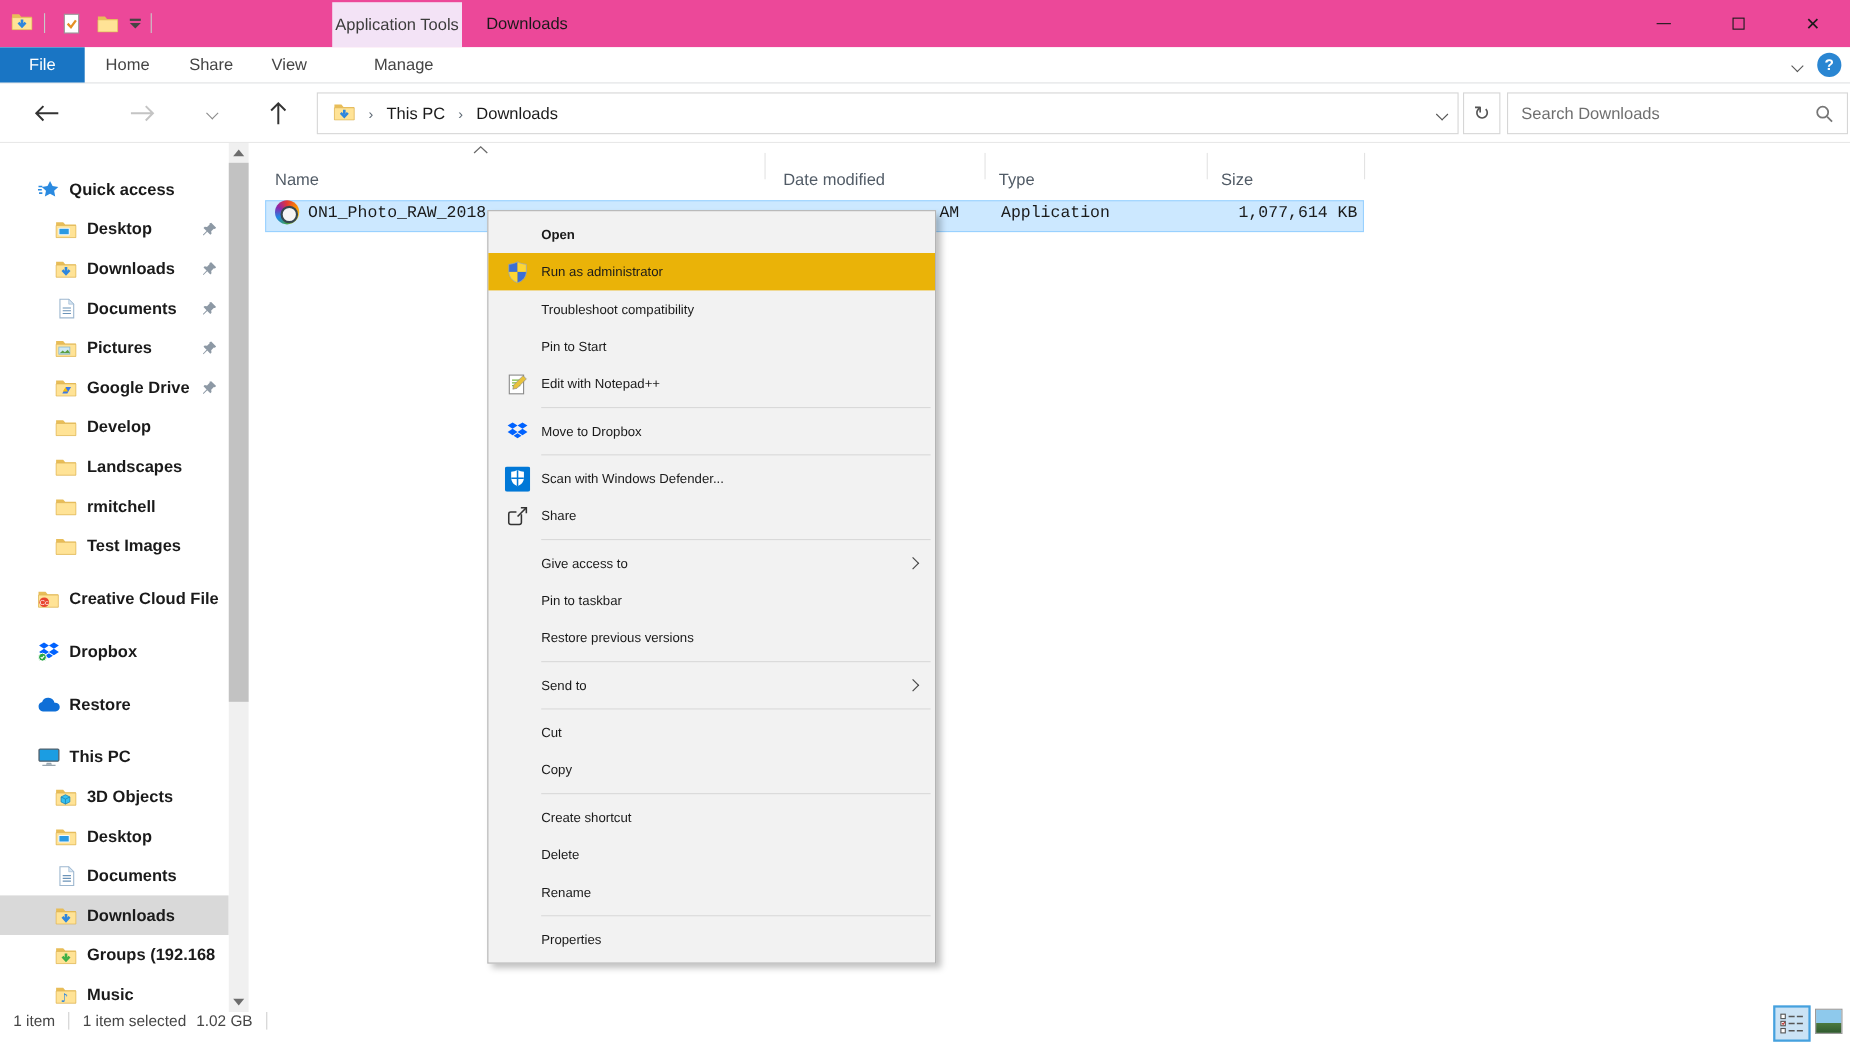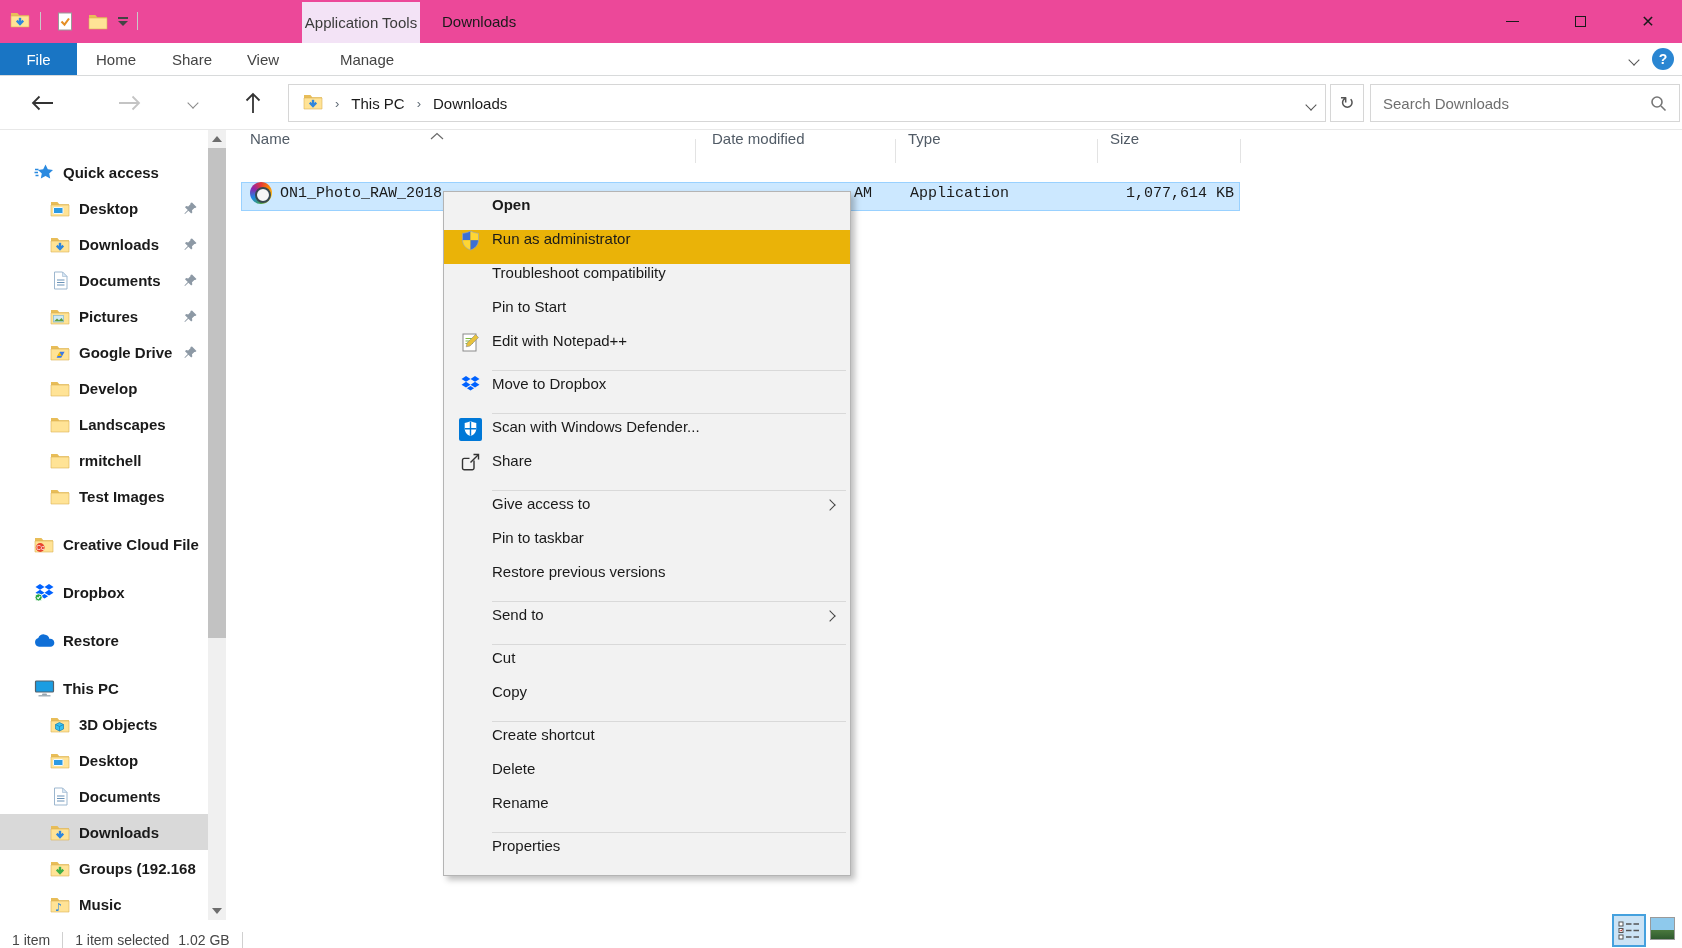--- a/index.html
+++ b/index.html
@@ -60,40 +60,40 @@
   
   #side-scroll { left:208px; top:130px; width:18px; height:790px; background:#f0f0f0; }
   .scroll-arrow { position:absolute; left:0; width:18px; height:18px; display:flex; align-items:center; justify-content:center; }
   .tri-up { width:0; height:0; border-left:5px solid transparent; border-right:5px solid transparent; border-bottom:6px solid #6d6d6d; }
   .tri-down { width:0; height:0; border-left:5px solid transparent; border-right:5px solid transparent; border-top:6px solid #6d6d6d; }
   #side-thumb { position:absolute; left:0; top:18px; width:18px; height:490px; background:#c2c2c2; }
 
   
   #filepane { left:240px; top:130px; width:1442px; height:790px; }
   #colheader { position:absolute; left:0; top:0; width:1100px; height:42px; color:#515b66; font-size:15px; }
-  .colcell { position:absolute; top:0; height:42px; display:flex; align-items:flex-start; }
+  .colcell { position:absolute; top:0; height:42px; display:flex; align-items:flex-end; }
   .colline { position:absolute; top:9px; width:1px; height:24px; background:#e3e3e3; }
   #sort-caret { position:absolute; }
   .file-row { position:absolute; left:1px; top:52px; width:999px; height:29px; background:#cce8ff; border:1px solid #99d1ff; }
   .fcell { position:absolute; top:0; height:20px; display:flex; align-items:center; font-size:15px; color:#1a1a1a;font-family:Liberation Mono, monospace; }
   .on1-icon { width:22px; height:22px; border-radius:50%; background:conic-gradient(#e53935,#fb8c00,#fdd835,#43a047,#1e88e5,#8e24aa,#e53935); position:relative; flex:none; }
   .on1-icon::after { content:""; position:absolute; left:5px; top:5px; width:12px; height:12px; border-radius:50%; background:#f5f5f5; border:2px solid #37474f; }
 
   
   #context-menu { left:443px; top:191px; width:408px; background:#f2f2f2; border:1px solid #b4b4b4; box-shadow:4px 4px 6px rgba(0,0,0,0.25); padding:4px 0; }
-  .menu-item { height:34px; display:flex; position:relative; font-size:15px; color:#1a1a1a; }
+  .menu-item { height:34px; display:flex; align-items:center; position:relative; font-size:12px; color:#1a1a1a; }
   .menu-item.hl { background:#eab308; }
   .menu-item.bold { font-weight:bold; }
   .menu-item .micn { position:absolute; left:13px; width:26px; display:flex; align-items:center; justify-content:center; }
   .menu-item .mlbl { margin-left:48px; }
   .menu-item .subarrow { position:absolute; right:16px; }
   .menu-sep { border-top:1px solid #d9d9d9; margin:4px 4px 4px 48px; }
 
   
-  #statusbar { left:0; top:920px; width:1406px; height:28px; display:flex; align-items:flex-end; color:#464646; font-size:14px; }
+  #statusbar { left:0; top:920px; width:1406px; height:28px; display:flex; align-items:flex-start; color:#464646; font-size:14px; }
   .status-div { width:1px; height:16px; background:#d0d0d0; margin:0 12px; }
   #view-details-btn { left:1612px; top:914px; width:34px; height:33px; background:#cbe3f5; border:2px solid #45a1de; display:flex; align-items:center; justify-content:center; }
   #view-thumb-btn { left:1650px; top:917px; width:25px; height:23px; border:1px solid #9a9a9a; background:linear-gradient(#8ec9ec 55%, #4c7a3f 55%, #2f5a2e); }
 
   :root { --accent:#1975c4; }
 </style>
 </head>
 <body>
 
 <div id="titlebar" class="abs">

